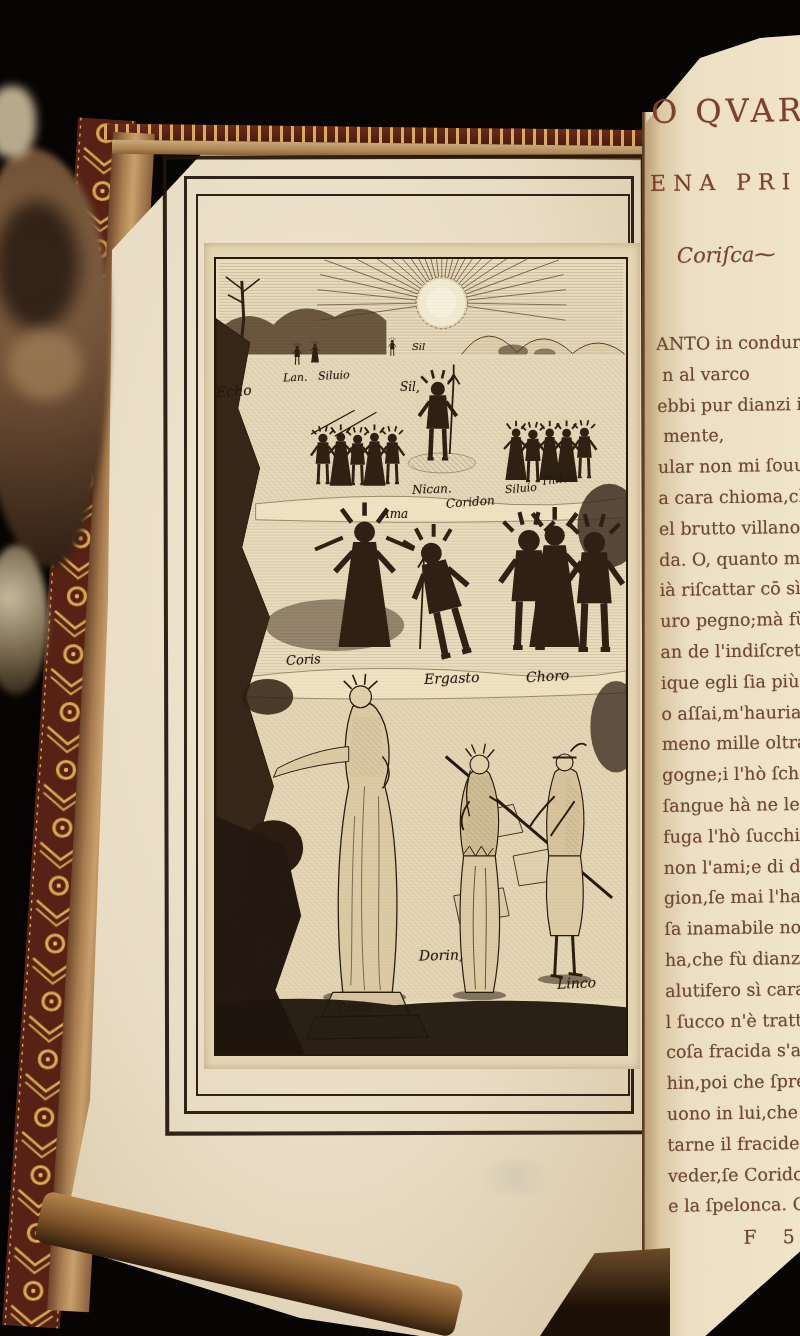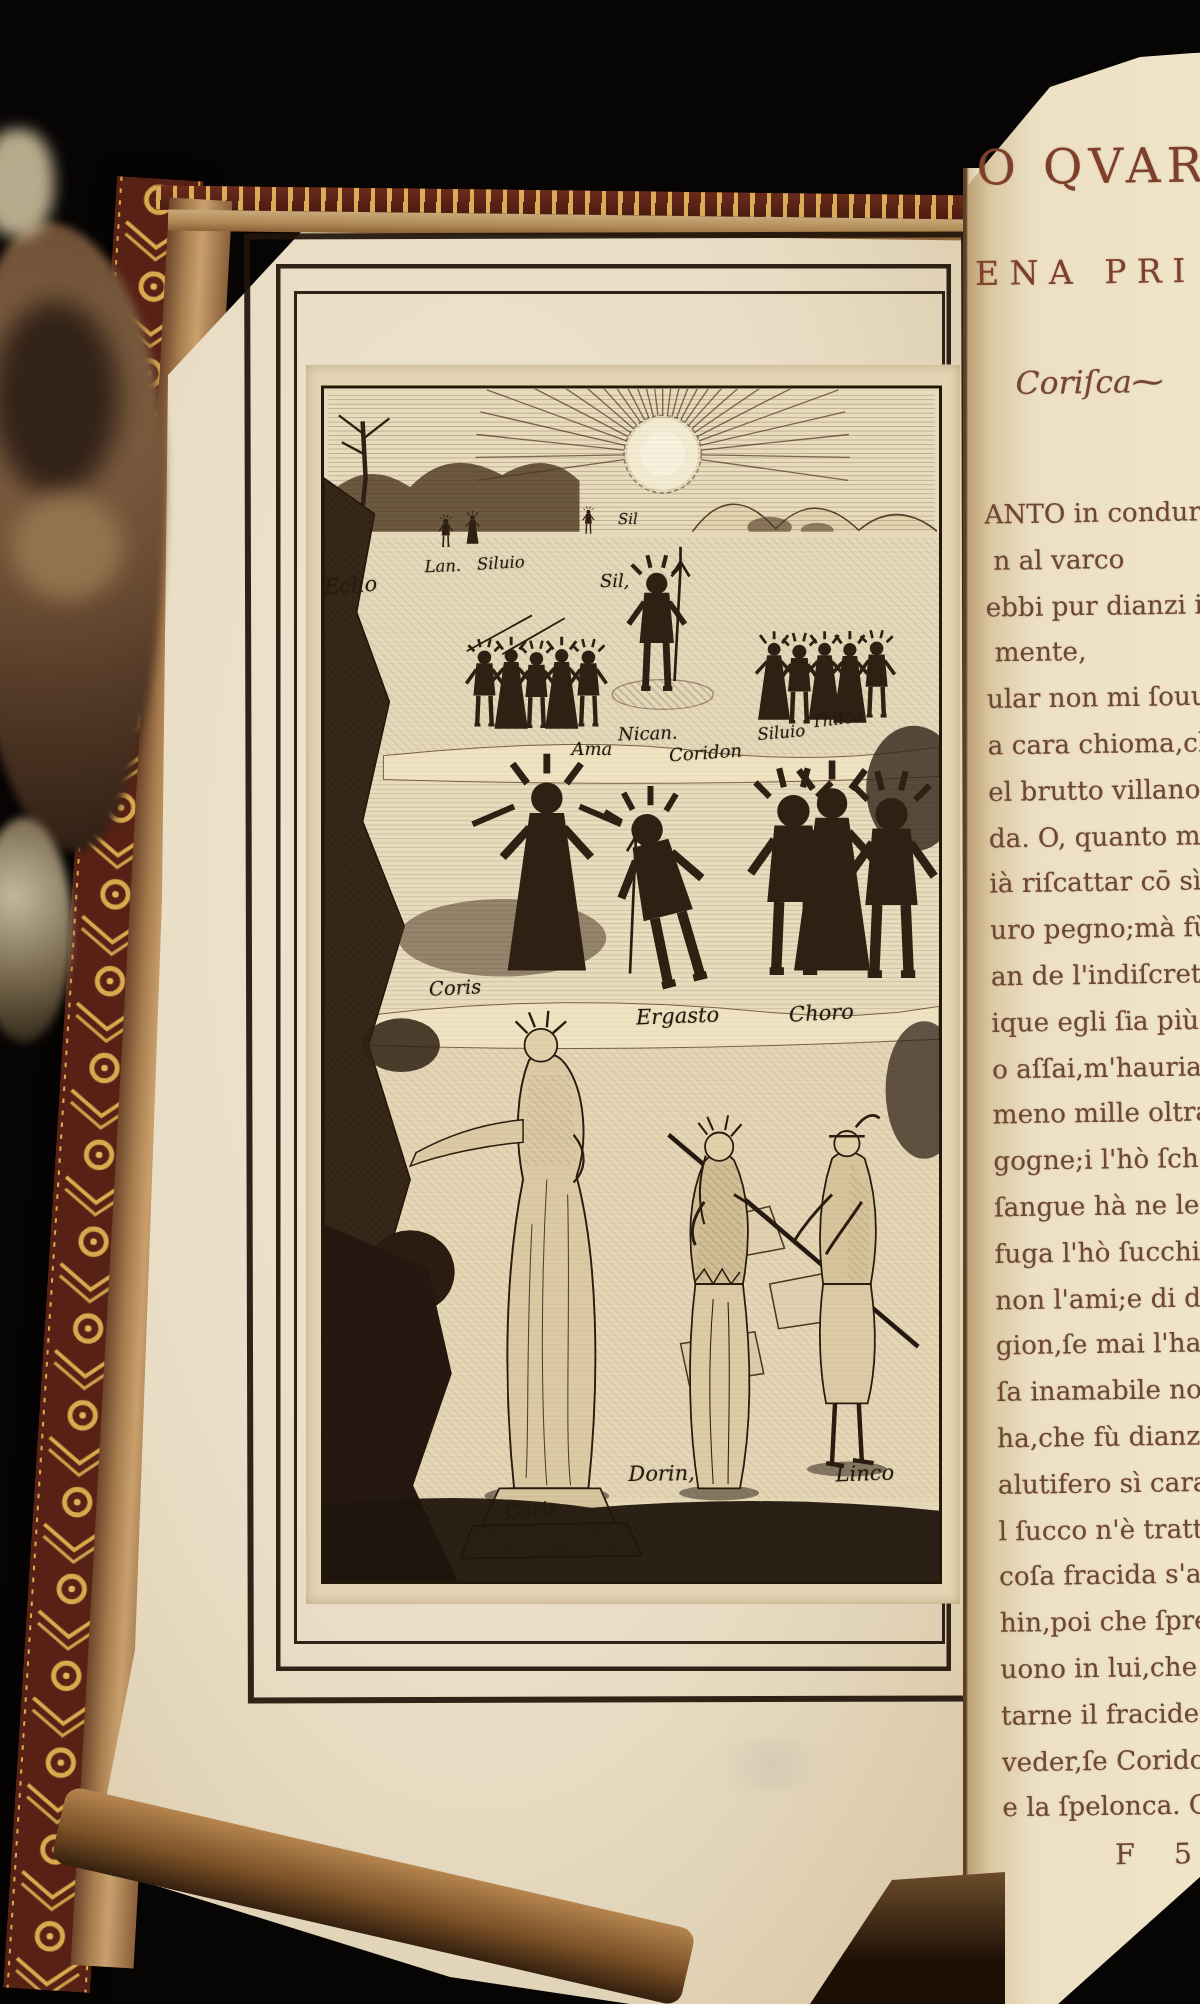--- a/index.html
+++ b/index.html
@@ -287,29 +287,29 @@
       <rect x="0" y="0" width="414" height="799" fill="url(#hH)" opacity=".1"></rect>
     </svg>
 
     <div class="plate-labels">
         <span class="plate-label" style="left: 0px; top: 124px; font-size: 14px; transform: rotate(-4deg);">Echo</span>
         <span class="plate-label" style="left: 67px; top: 112px; font-size: 11px; transform: rotate(-2deg);">Lan.</span>
         <span class="plate-label" style="left: 102px; top: 110px; font-size: 11px; transform: rotate(-3deg);">Siluio</span>
         <span class="plate-label" style="left: 196px; top: 82px; font-size: 10px;">Sil</span>
         <span class="plate-label" style="left: 184px; top: 121px; font-size: 12px; font-style: italic;">Sil,</span>
         <span class="plate-label" style="left: 196px; top: 223px; font-size: 12px; transform: rotate(-2deg);">Nican.</span>
-        <span class="plate-label" style="left: 165px; top: 233px; font-size: 12px;">Ama</span>
+        <span class="plate-label" style="left: 165px; top: 248px; font-size: 12px;">Ama</span>
         <span class="plate-label" style="left: 230px; top: 236px; font-size: 12px; transform: rotate(-4deg);">Coridon</span>
         <span class="plate-label" style="left: 289px; top: 223px; font-size: 11px; transform: rotate(-5deg);">Siluio</span>
         <span class="plate-label" style="left: 325px; top: 214px; font-size: 11px; transform: rotate(-7deg);">Thilco</span>
         <span class="plate-label" style="left: 70px; top: 393px; font-size: 13px; transform: rotate(-3deg);">Coris</span>
         <span class="plate-label" style="left: 208px; top: 411px; font-size: 14px; transform: rotate(-2deg);">Ergasto</span>
         <span class="plate-label" style="left: 310px; top: 409px; font-size: 14px; transform: rotate(-3deg);">Choro</span>
         <span class="plate-label" style="left: 121px; top: 741px; font-size: 13px; transform: rotate(-4deg);">Coris</span>
-        <span class="plate-label" style="left: 203px; top: 716px; font-size: 14px; transform: rotate(-1deg);">Dorin,</span>
+        <span class="plate-label" style="left: 203px; top: 688px; font-size: 14px; transform: rotate(-1deg);">Dorin,</span>
         <span class="plate-label" style="left: 341px; top: 716px; font-size: 14px; transform: rotate(-2deg);">Linco</span>
       </div>
   </div>
 
   <div class="ghost"></div>
 
   <div class="gutter-curl"></div>
   <div class="right-page"></div>
 
   <div class="rp-text">

